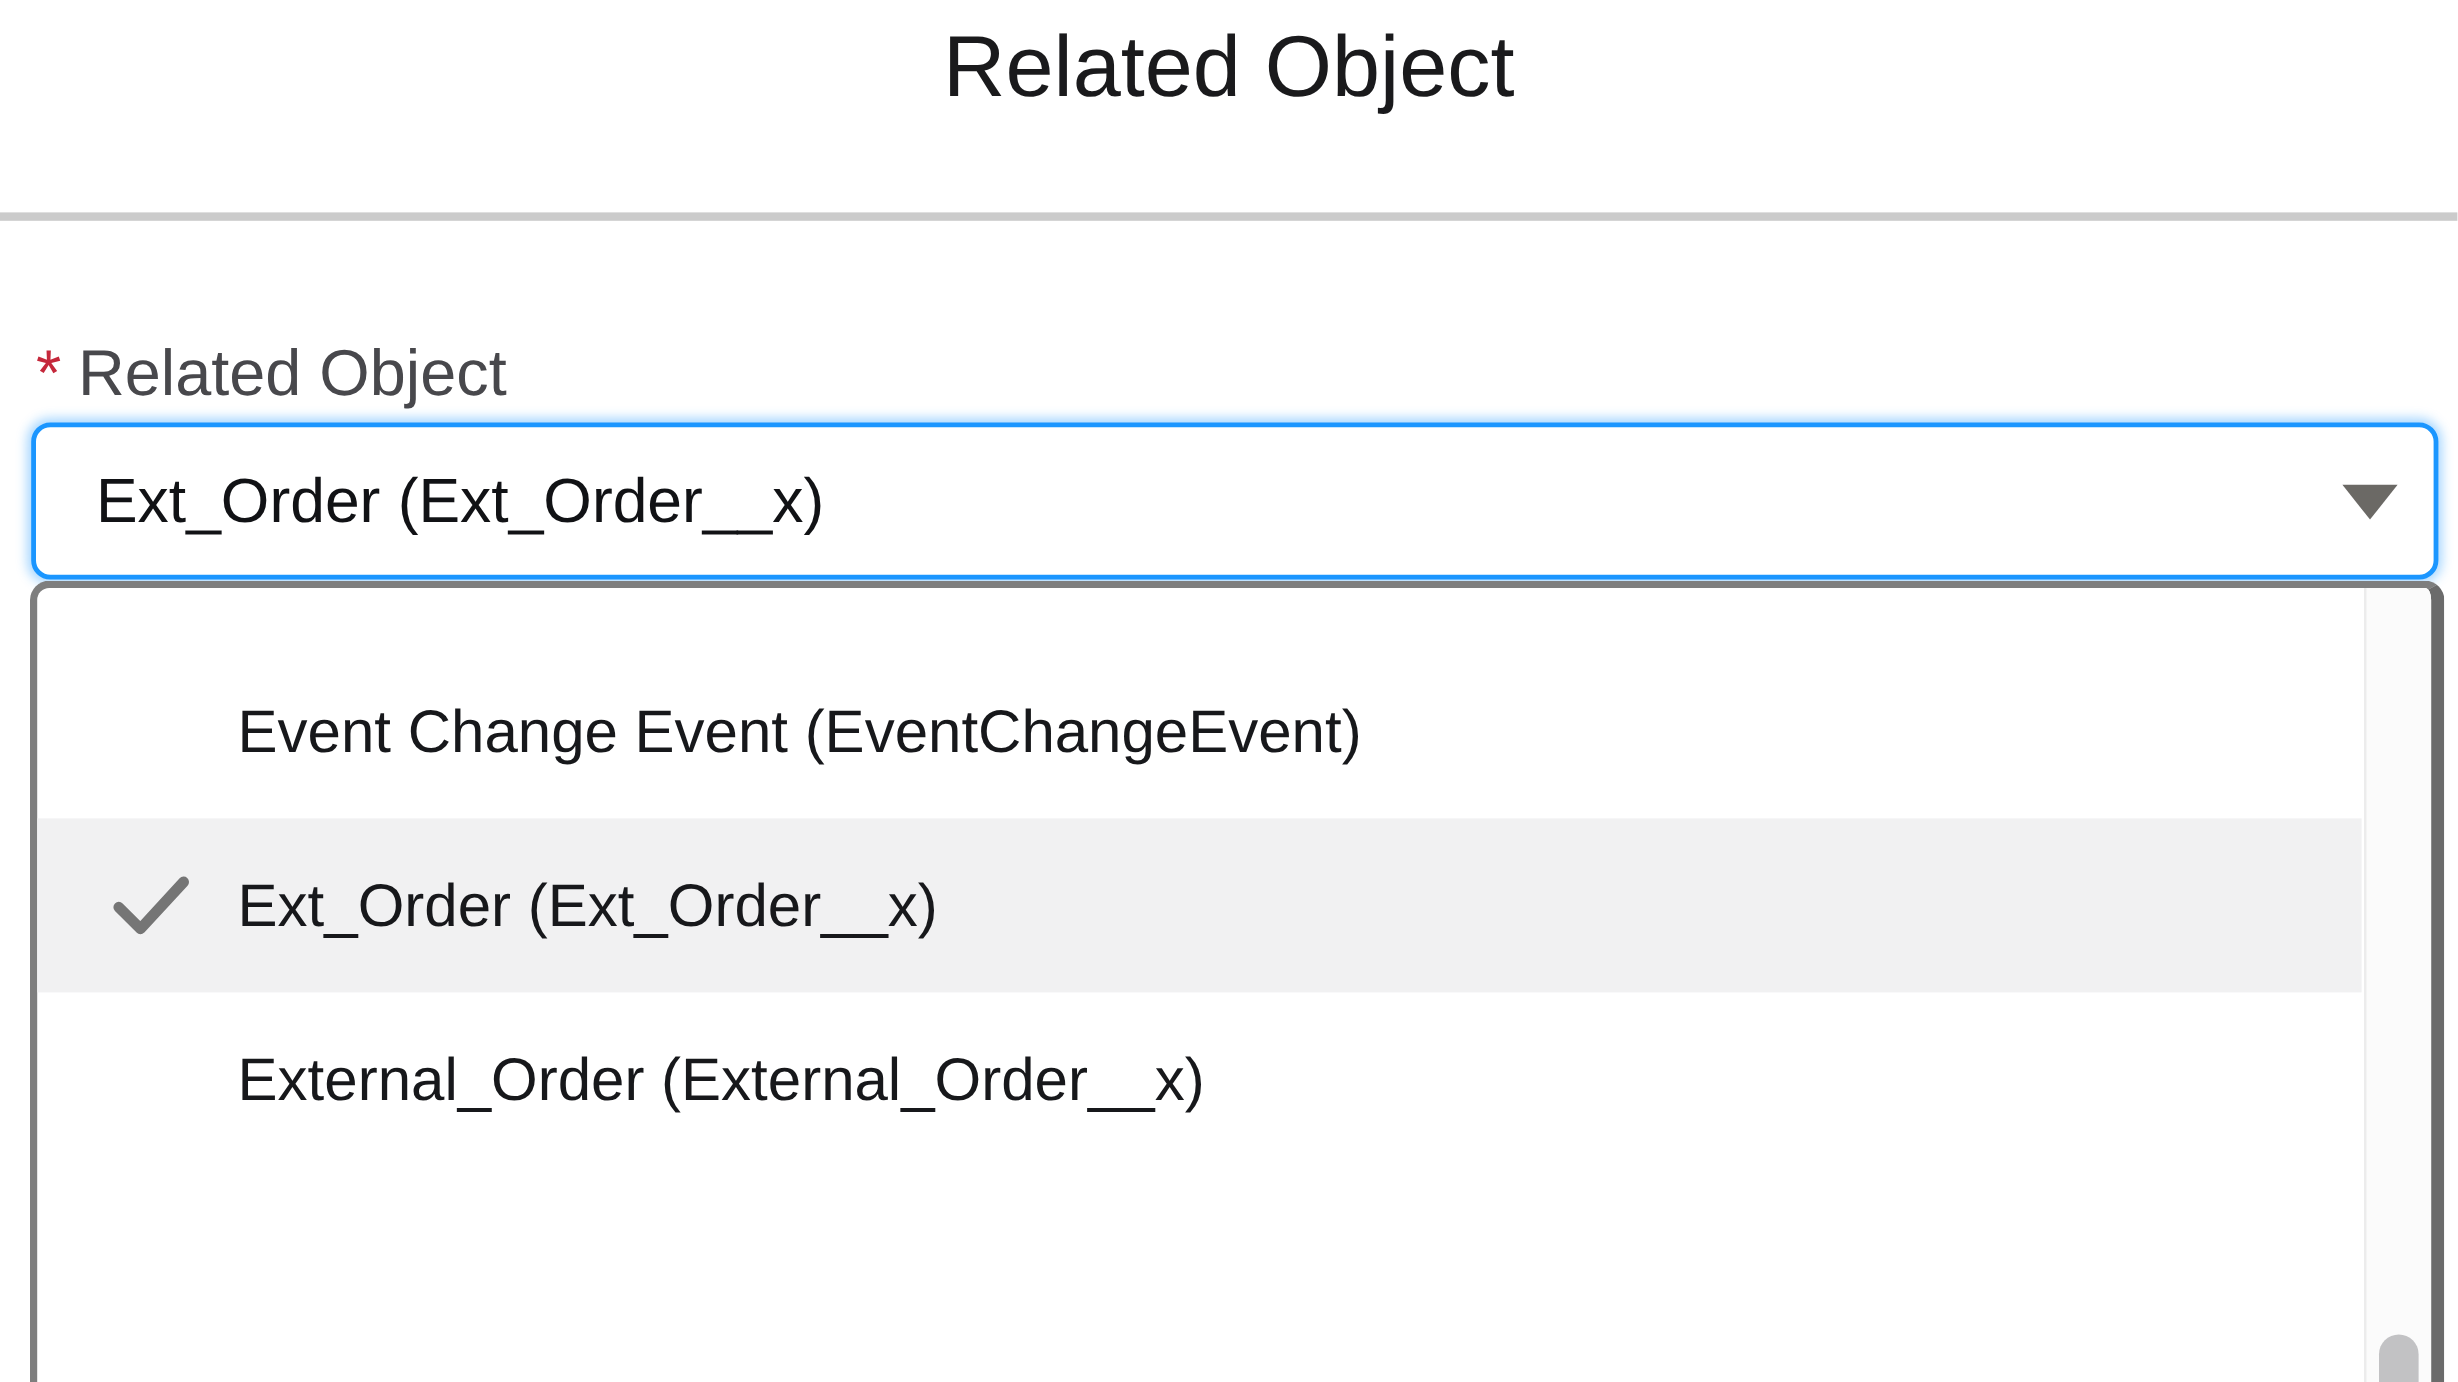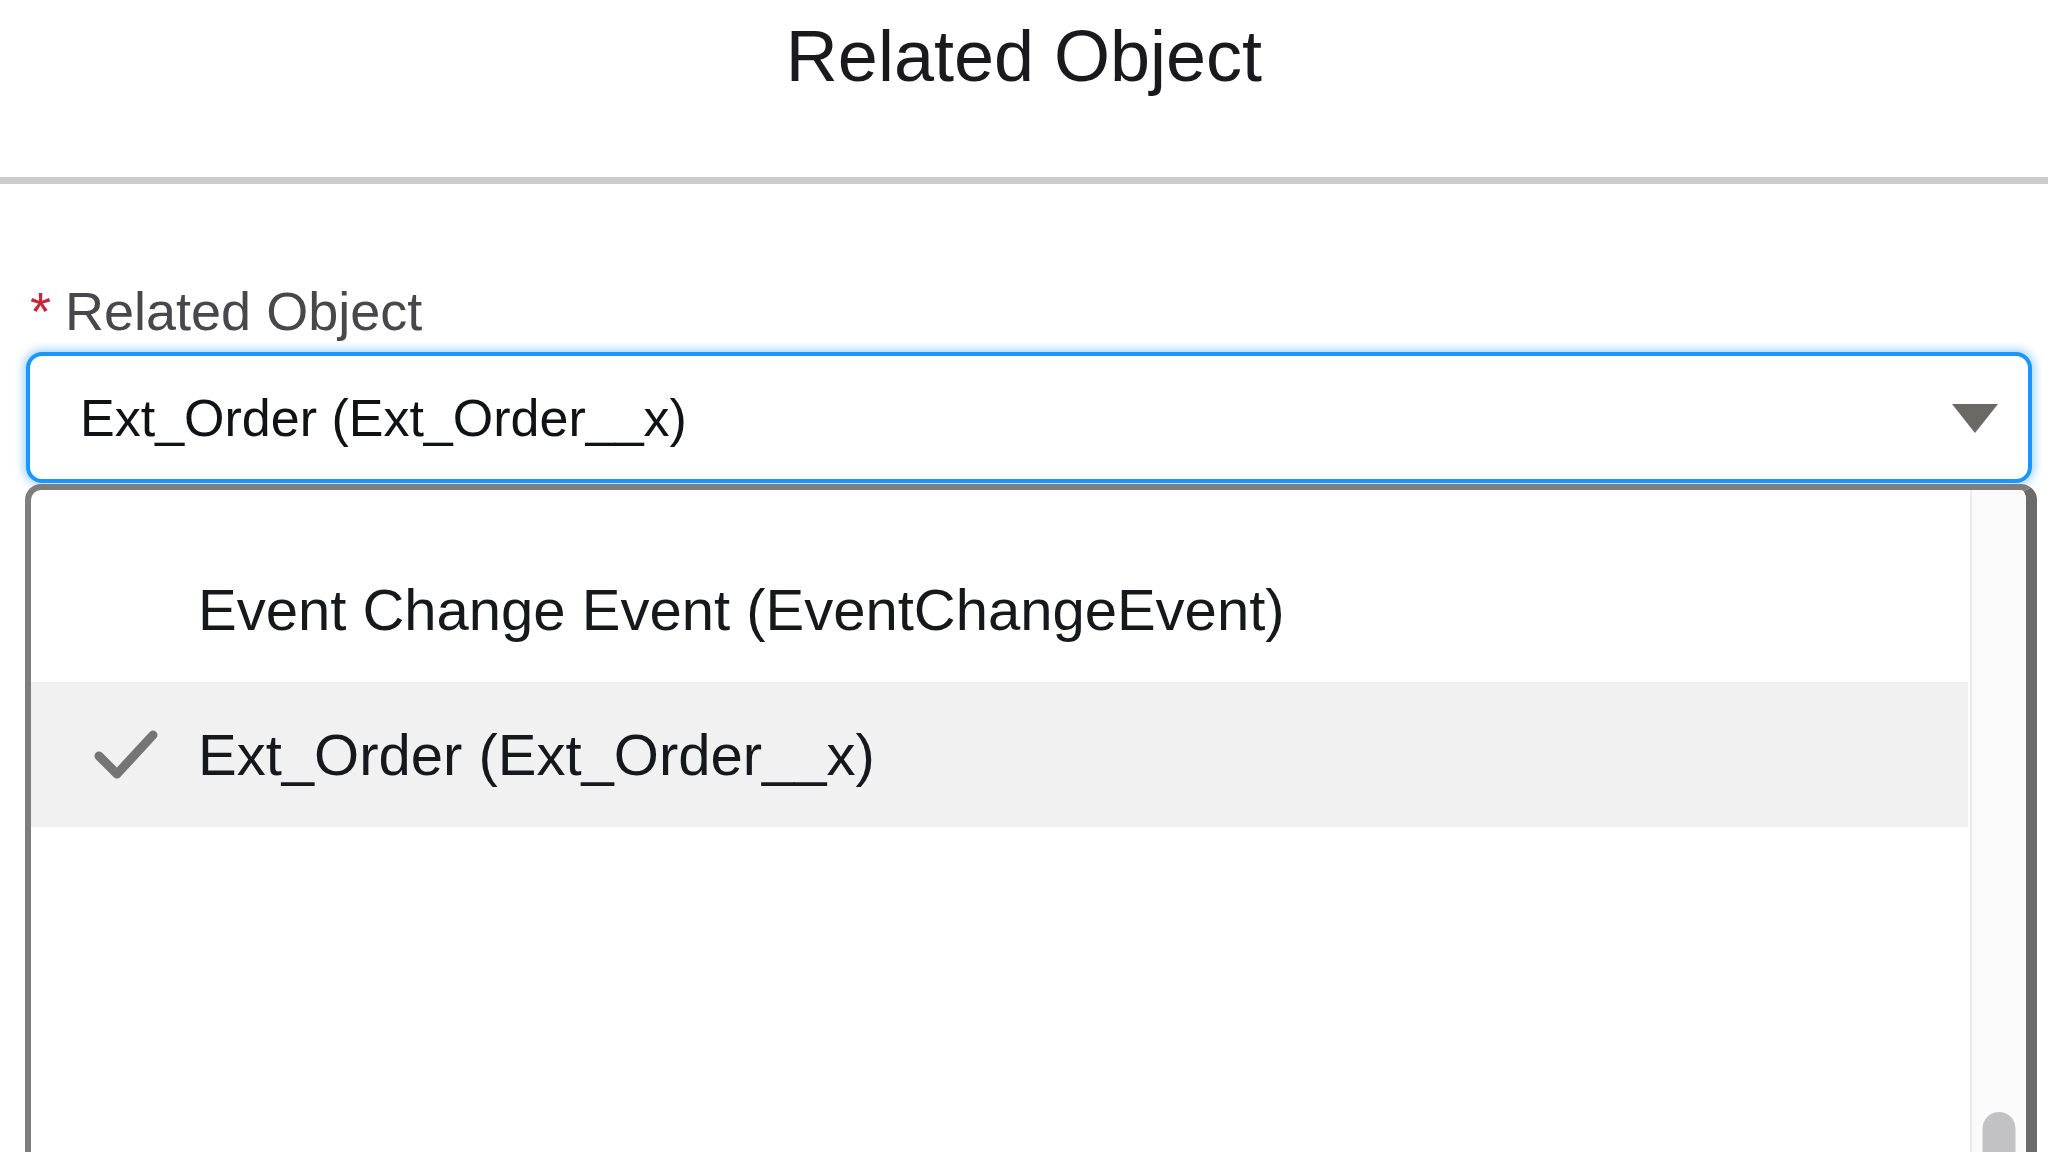--- a/index.html
+++ b/index.html
@@ -102,21 +102,21 @@
     list-style: none;
     margin: 0 58px 0 0;
     padding: 47px 0 0 0;
   }
   .listbox-option {
     position: relative;
     height: 145px;
     display: flex;
     align-items: center;
     padding-left: 167px;
-    font-size: 58px;
+    font-size: 50px;
     color: #17181b;
     white-space: nowrap;
     cursor: pointer;
   }
   .listbox-option.selected {
     background: #f1f1f2;
   }
   .check-icon {
     position: absolute;
     left: 62px;
@@ -168,17 +168,20 @@
   <ul class="listbox-options">
     <li class="listbox-option" role="option">
       <span>Event Change Event (EventChangeEvent)</span>
     </li>
     <li class="listbox-option selected" role="option" aria-selected="true">
       <svg class="check-icon" viewBox="0 0 66 54">
         <polyline points="6,28 24,46 60,7" fill="none" stroke="#757575" stroke-width="9" stroke-linecap="round" stroke-linejoin="round"></polyline>
       </svg>
       <span>Ext_Order (Ext_Order__x)</span>
     </li>
+    <li class="listbox-option" role="option">
+      <span>External_Order (External_Order__x)</span>
+    </li>
   </ul>
   <div class="scrollbar-track">
     <div class="scrollbar-thumb"></div>
   </div>
 </div>
 
 </body></html>

